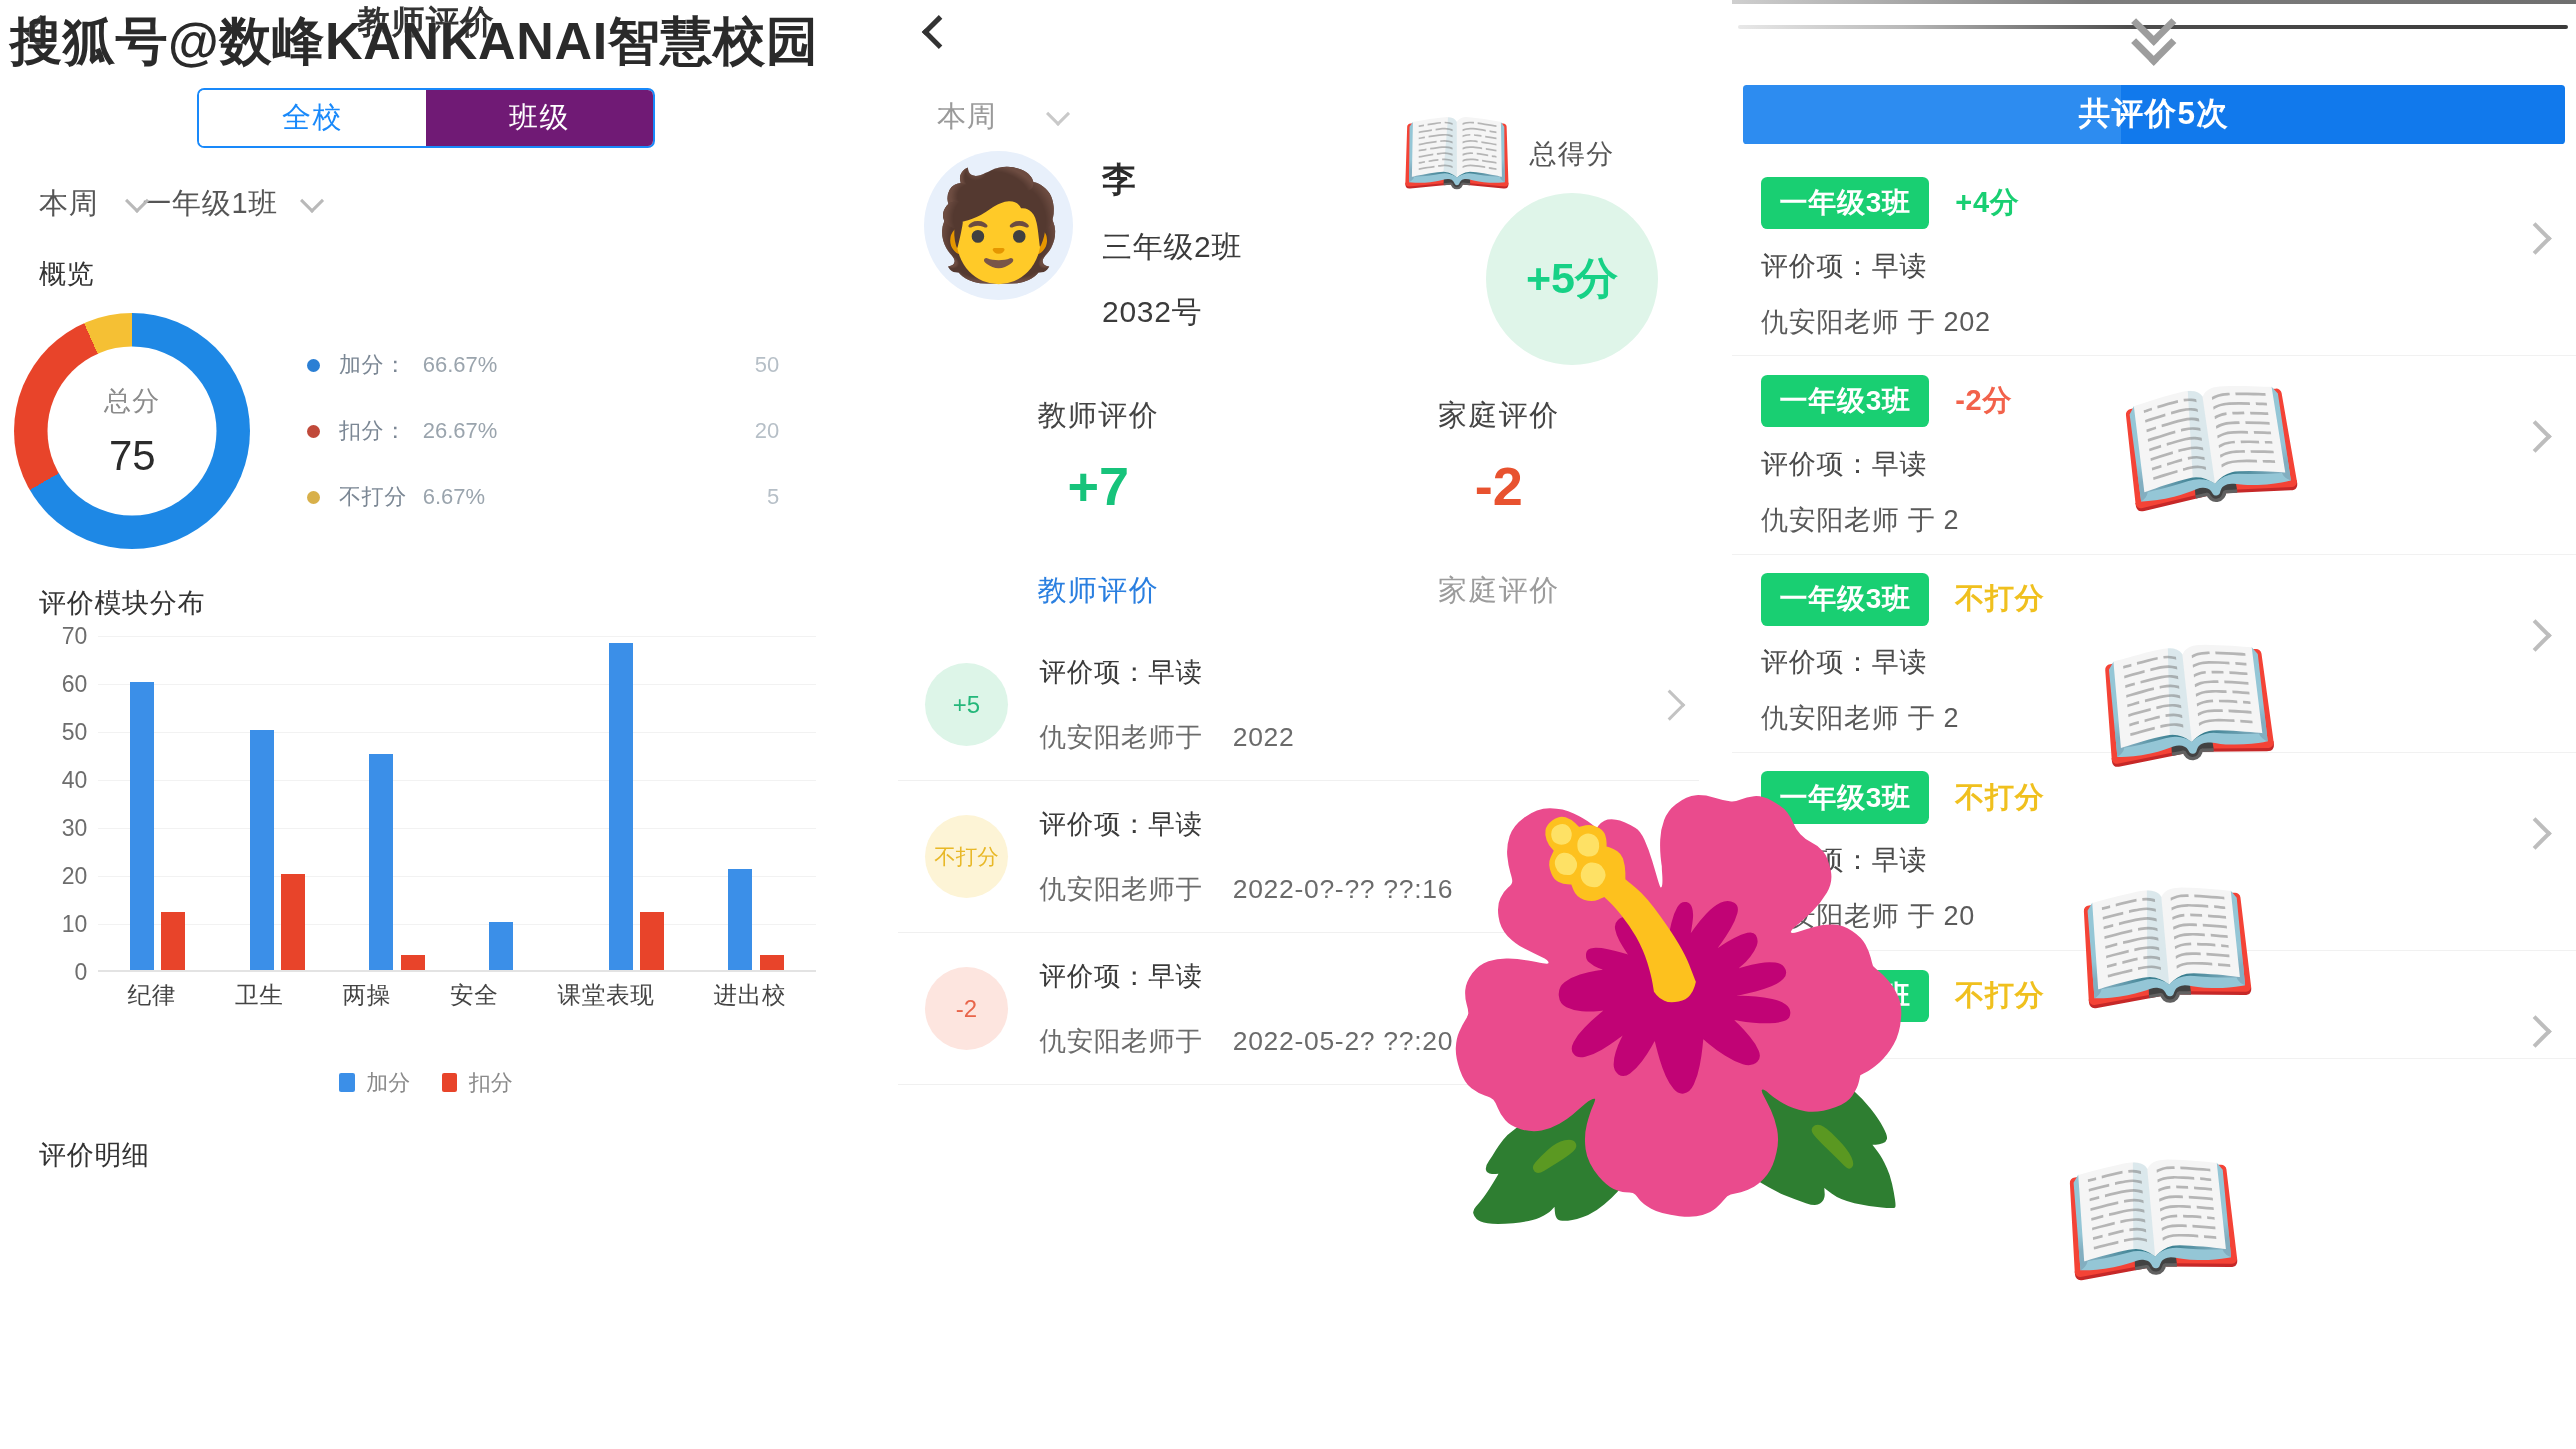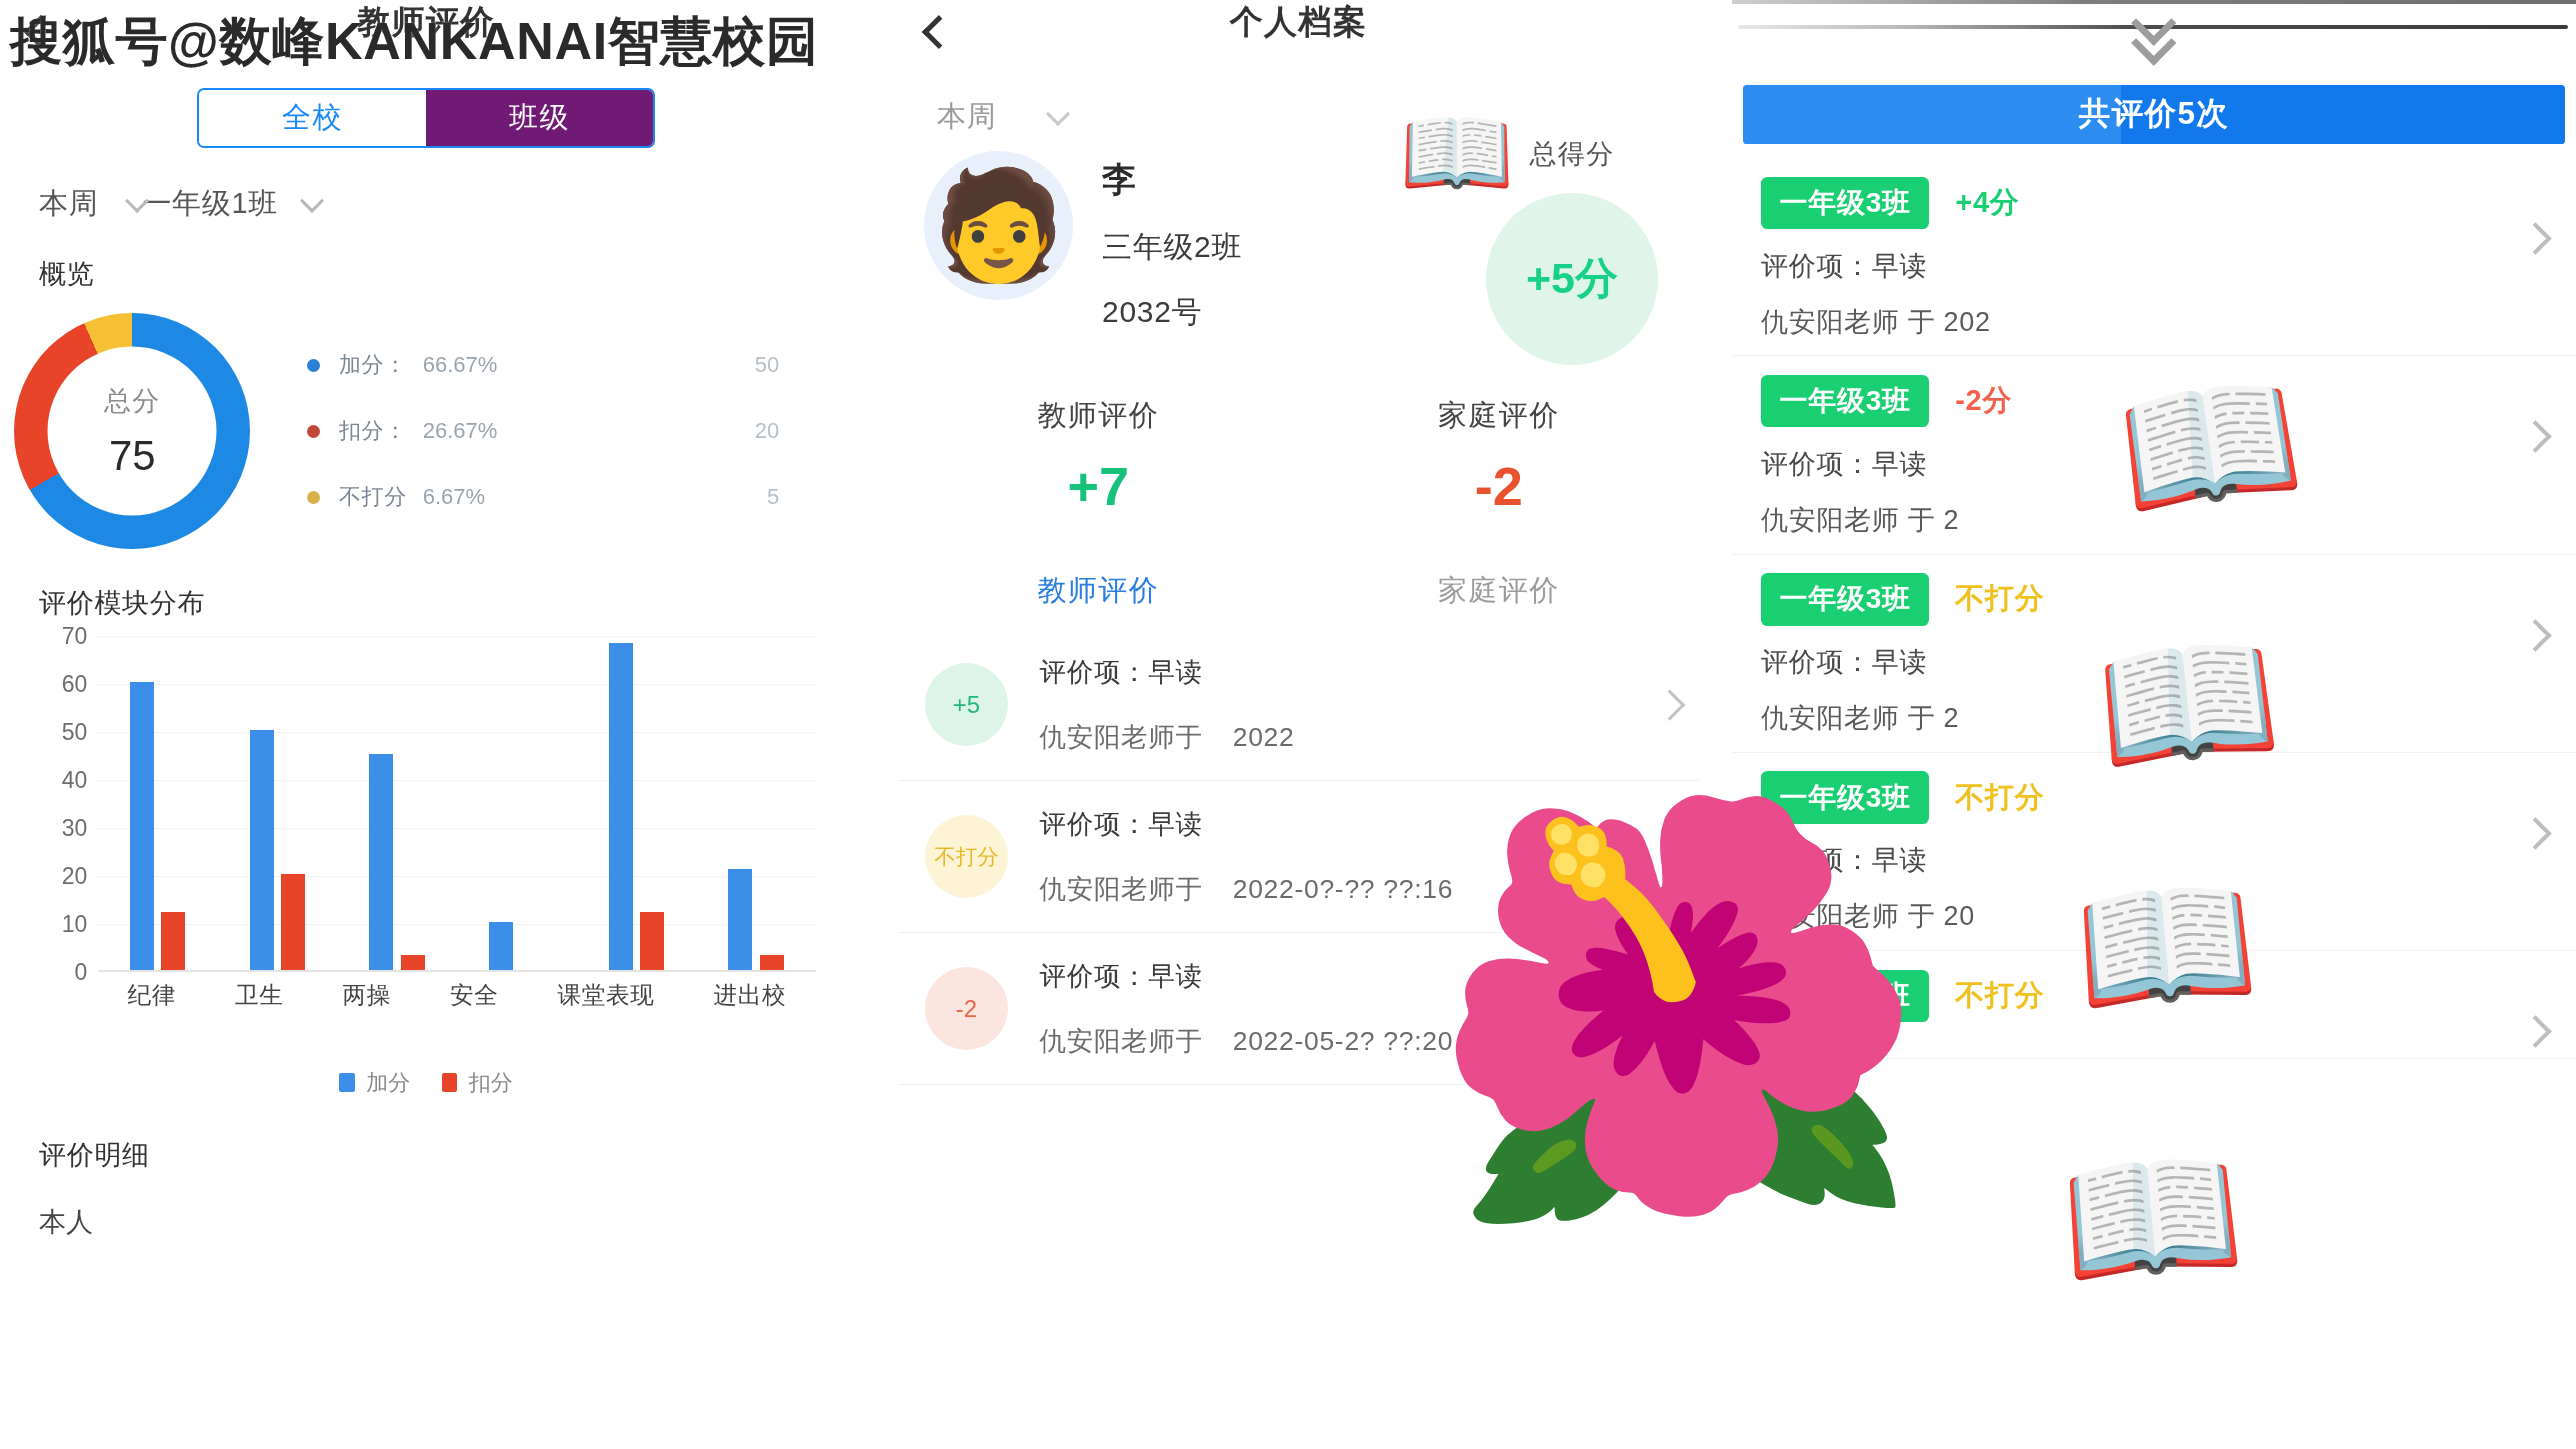--- a/index.html
+++ b/index.html
@@ -345,27 +345,25 @@
           <span class="cl-sq add"></span>
           <span class="cl-text">加分</span>
         </div>
         <div class="cl-item">
           <span class="cl-sq minus"></span>
           <span class="cl-text">扣分</span>
         </div>
       </div>
 
     <div class="detail-title">评价明细</div>
-    <div class="detail-peek">本人</div>
   </div>
 
   <div class="panel" id="panel-mid">
     <div class="navbar">
       <div class="back-chevron"></div>
-      <div class="nav-title">个人档案</div>
     </div>
 
     <div class="mid-filter">
       <span class="filter-label">本周</span>
       <span class="caret"></span>
     </div>
 
     <div class="profile">
       <div class="avatar">🧑</div>
       <div class="pinfo">

